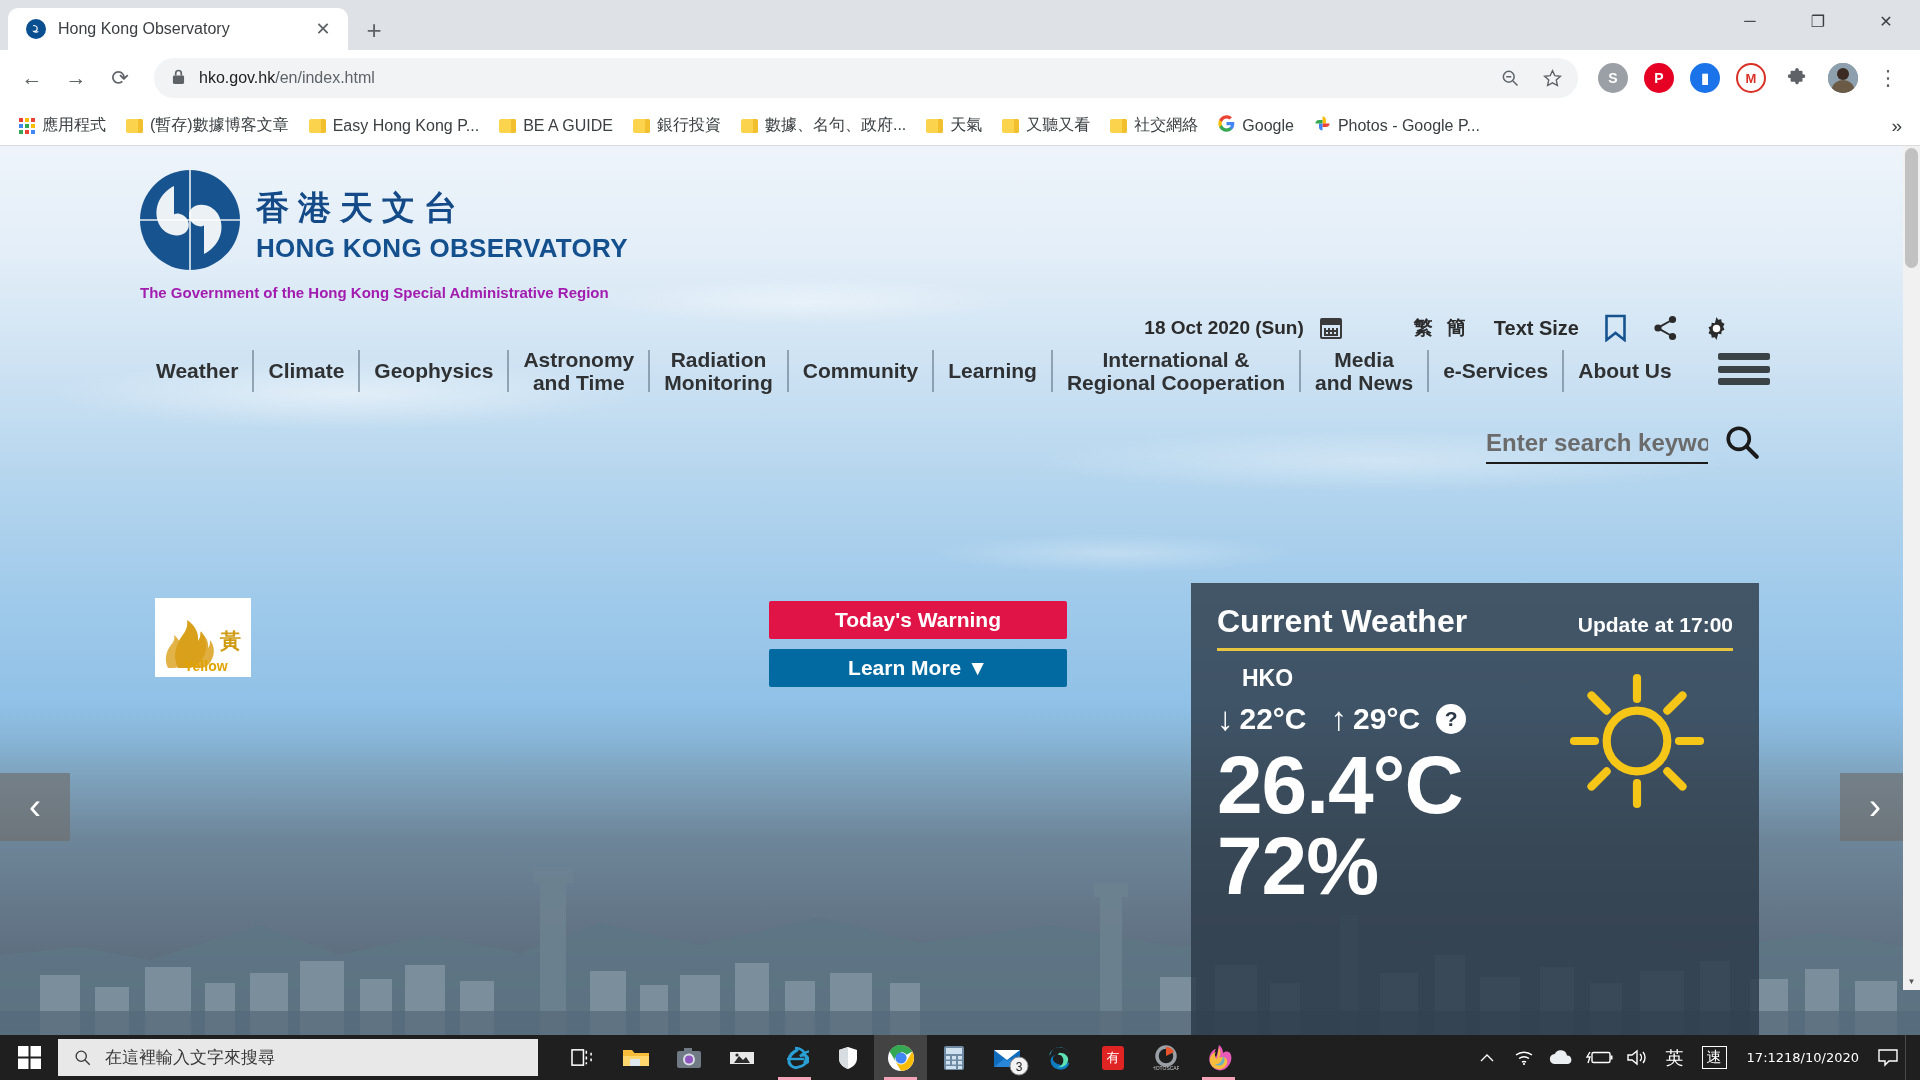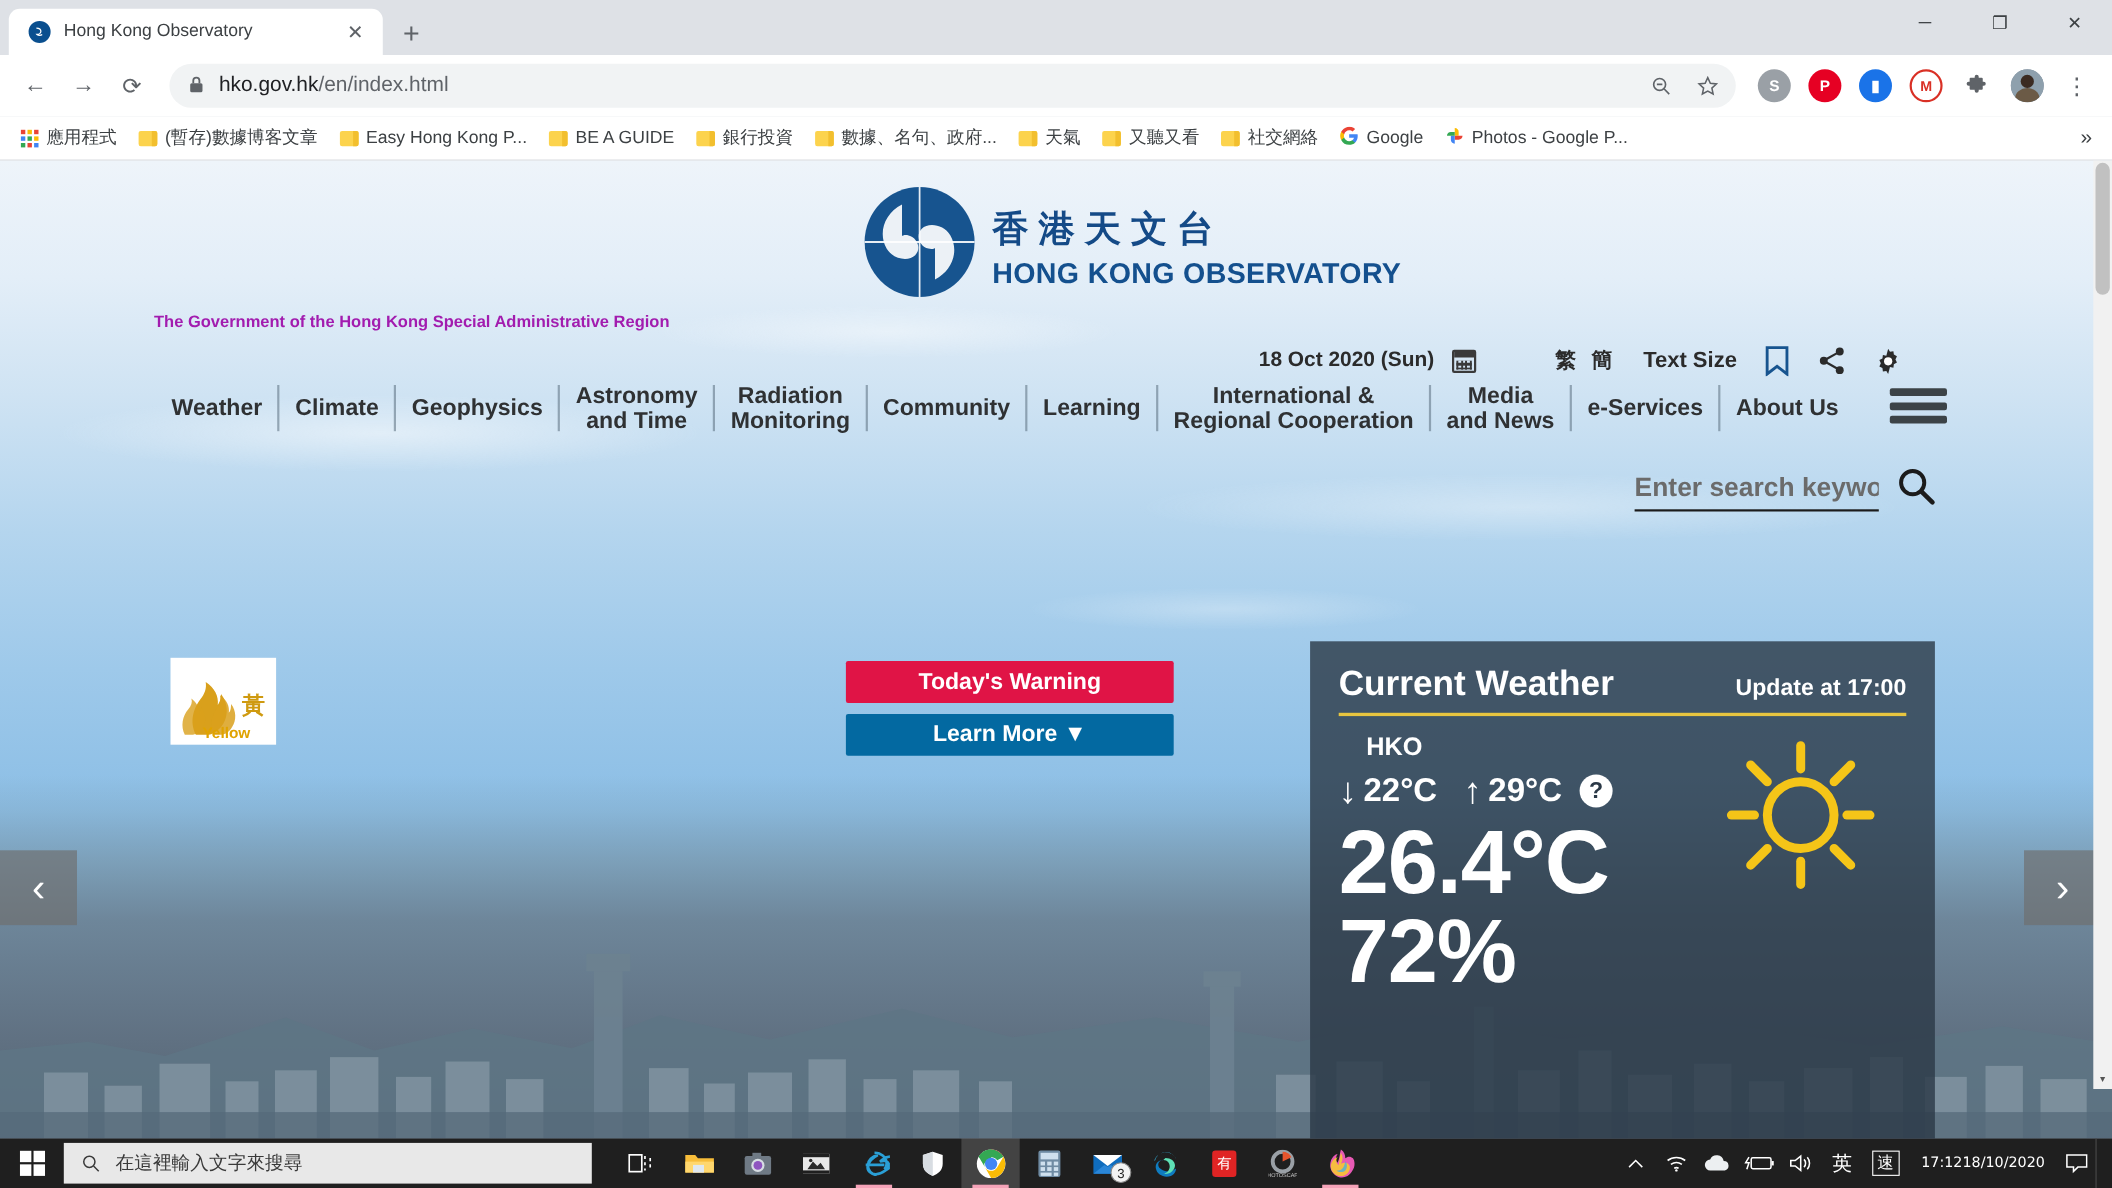--- a/index.html
+++ b/index.html
@@ -36,21 +36,21 @@
   .wincontrols { position: absolute; right: 0; top: 0; height: 50px; display: flex; }
   .wincontrols div { width: 68px; height: 42px; display: flex; align-items: center; justify-content: center; color: #3c4043; font-size: 16px; }
 
   .toolbar { height: 56px; background: #fff; display: flex; align-items: center; padding: 0 12px; gap: 4px; }
   .tb-icon { width: 40px; height: 40px; border-radius: 50%; display: flex; align-items: center; justify-content: center; color: #5f6368; font-size: 21px; flex: 0 0 auto; }
   .omnibox {
     flex: 1; height: 40px; background: #f1f3f4; border-radius: 20px;
     display: flex; align-items: center; padding: 0 6px 0 18px; margin: 0 10px;
   }
   .lock { font-size: 14px; color: #5f6368; margin-right: 14px; }
-  .url { font-size: 19px; color: #5f6368; white-space: nowrap; }
+  .url { font-size: 16px; color: #5f6368; white-space: nowrap; }
   .url b { color: #202124; font-weight: normal; }
   .omni-right { margin-left: auto; display: flex; align-items: center; gap: 2px; }
   .ext { width: 30px; height: 30px; border-radius: 50%; display: flex; align-items: center; justify-content: center; font-size: 14px; color: #fff; font-weight: bold; flex: 0 0 auto; }
   .extwrap { width: 42px; height: 42px; display: flex; align-items: center; justify-content: center; }
 
   .bookmarks { height: 40px; background: #fff; display: flex; align-items: center; padding: 0 10px; gap: 2px; border-bottom: 1px solid #dadce0; overflow: hidden; }
   .bm { display: flex; align-items: center; gap: 7px; padding: 5px 9px; border-radius: 5px; font-size: 16px; color: #3c4043; white-space: nowrap; flex: 0 0 auto; }
   .folder { width: 17px; height: 14px; background: #fcd34d; border-radius: 2px 2px 2px 2px; position: relative; flex: 0 0 auto; }
   .folder:after { content:''; position:absolute; right:0; top:0; width:5px; height:14px; background:#f2bf2e; border-radius:0 2px 2px 0;}
   .appsgrid { display: grid; grid-template-columns: repeat(3,4px); grid-gap: 2px; flex: 0 0 auto; }
@@ -73,21 +73,21 @@
   }
   .city {
     position:absolute; left:0; right:0; bottom:0; height: 330px;
     background:
       linear-gradient(180deg, rgba(150,185,205,.0) 0%, rgba(128,165,190,.35) 10%, rgba(120,150,170,.75) 24%, rgba(108,130,148,.92) 40%, rgba(96,112,128,.96) 70%, rgba(84,98,112,1) 100%);
   }
   .skyline { position:absolute; left:0; right:0; bottom:0; height: 230px; }
 
   .headerbar { position: relative; z-index: 5; }
 
-  .logo-row { display: flex; align-items: flex-start; padding: 22px 0 0 138px; justify-content: center; }
+  .logo-row { display: flex; align-items: flex-start; padding: 22px 0 0 138px; }
   .logo-mark { width: 104px; height: 104px; flex: 0 0 auto; position: relative; }
   .logo-text { margin-left: 14px; padding-top: 18px; }
   .logo-zh { font-size: 33px; letter-spacing: 9px; color: #144a87; font-weight: bold; font-family: "DejaVu Sans", sans-serif; }
   .logo-en { font-size: 26px; color: #14508e; font-weight: bold; letter-spacing: .3px; margin-top: 2px; }
   .gov-line { padding-left: 140px; margin-top: 12px; font-size: 15px; font-weight: bold; color: #a21caf; }
 
   .util { position: absolute; right: 190px; top: 168px; display: flex; align-items: center; gap: 0; z-index: 6; }
   .util .date { font-size: 19px; font-weight: bold; color: #2b2b2b; }
   .cal-ico { width: 22px; height: 21px; border: 2px solid #3a3a3a; border-radius: 2px; margin-left: 16px; position: relative; }
   .cal-ico:before { content:''; position:absolute; left:0; right:0; top:0; height:5px; background:#3a3a3a;}

